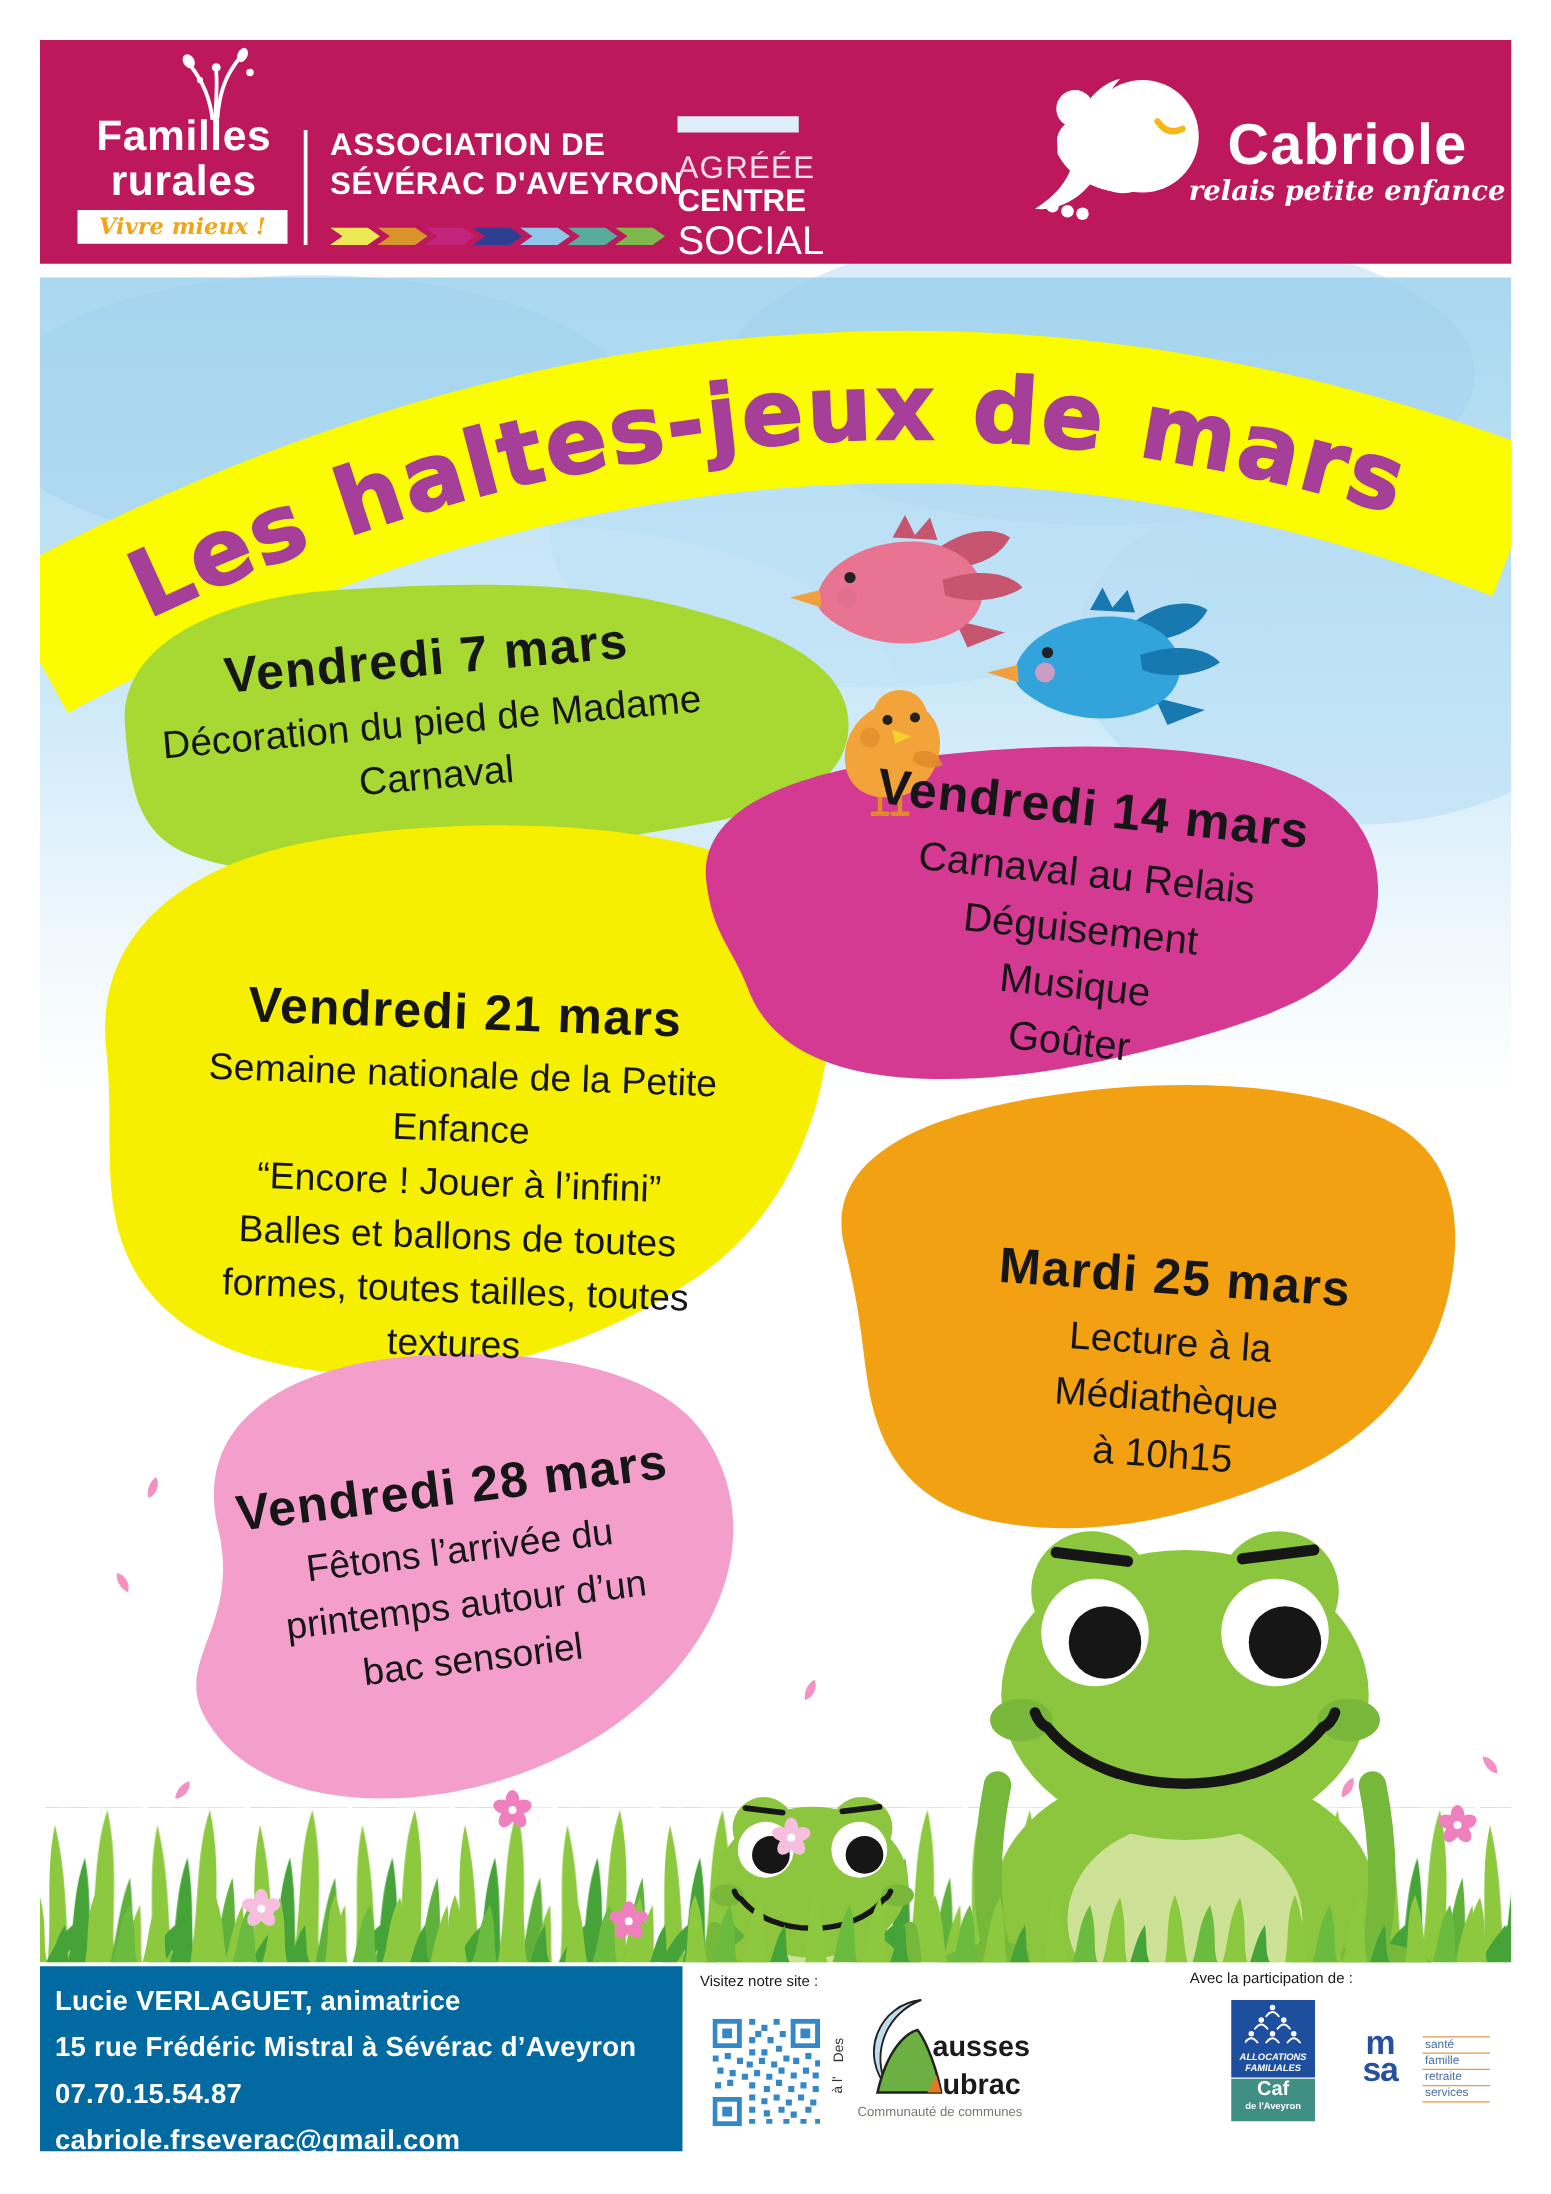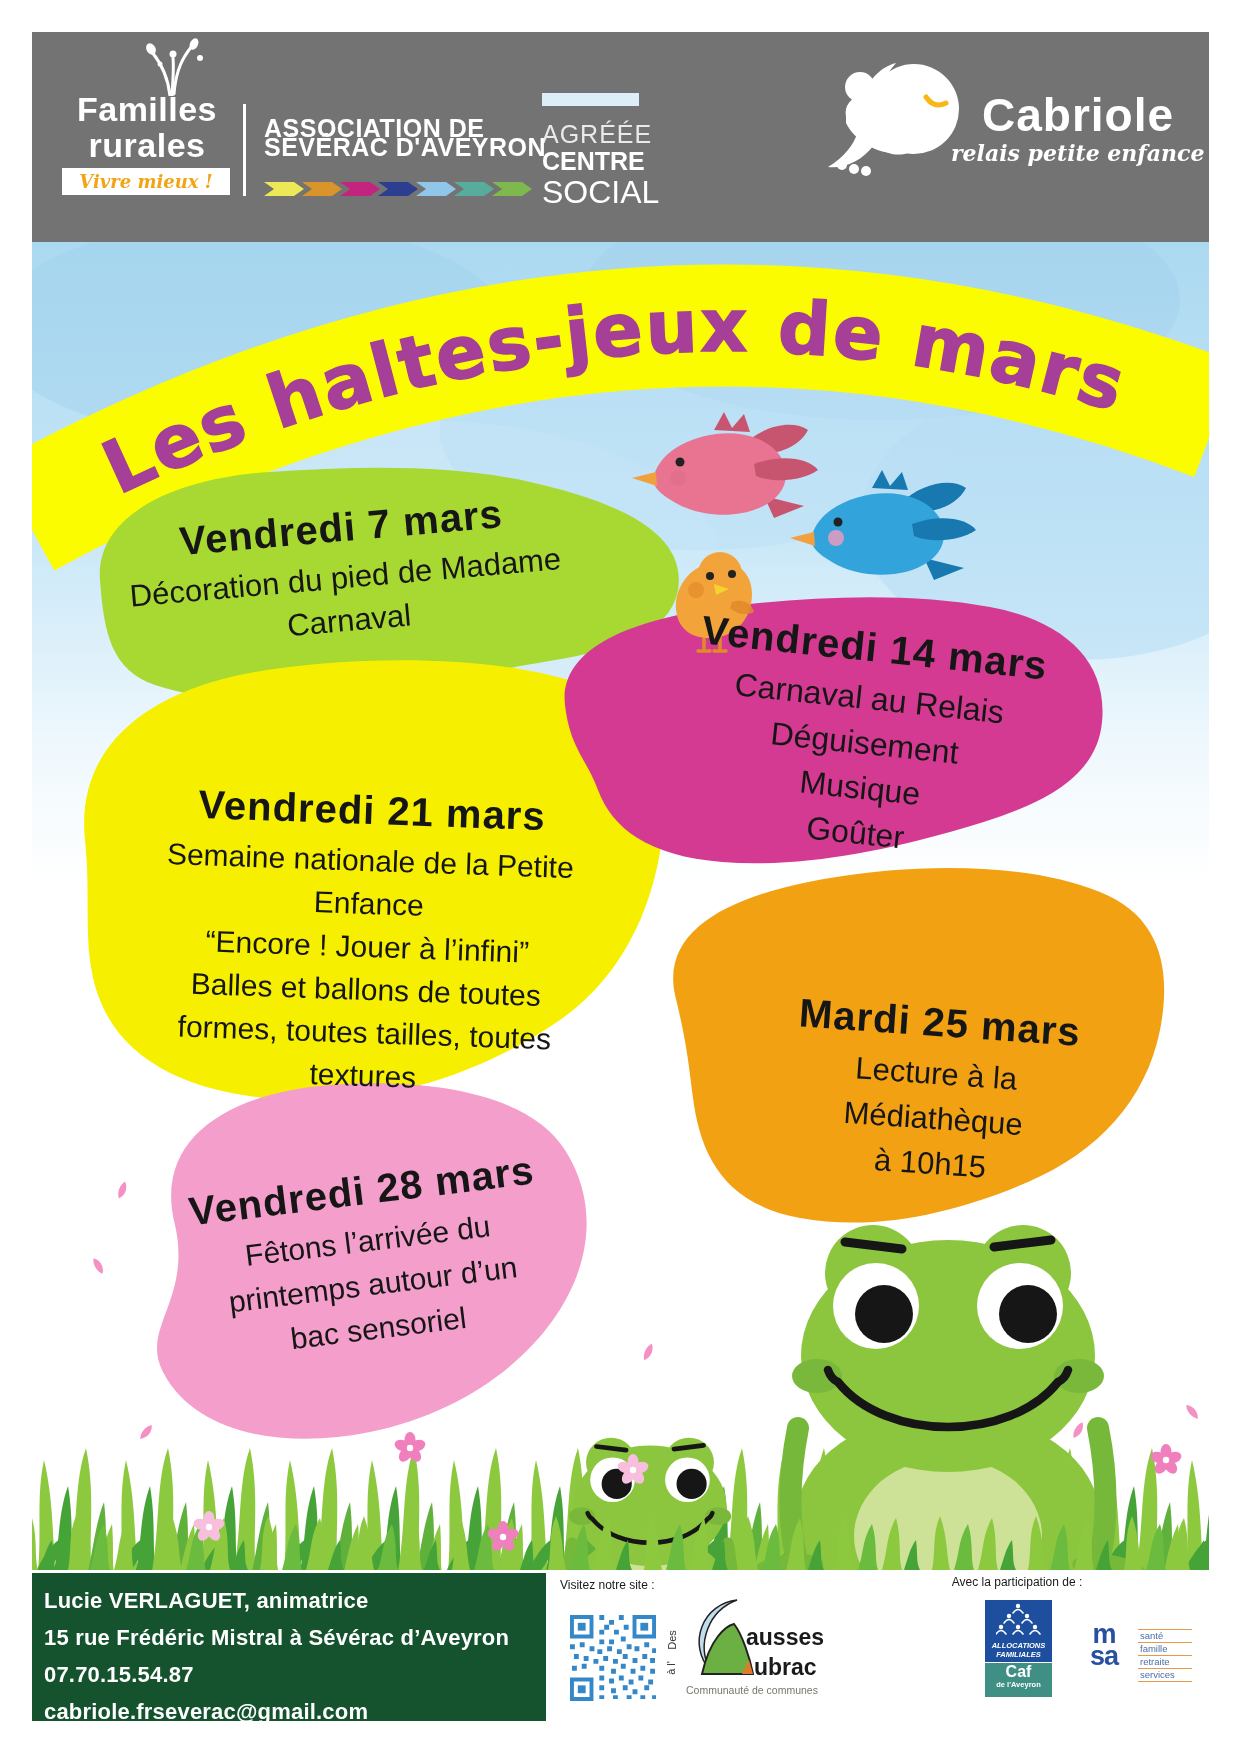--- a/index.html
+++ b/index.html
@@ -7,30 +7,30 @@
     position:relative; width:1241px; height:1755px; background:#ffffff;
     overflow:hidden; font-family:"Liberation Sans", sans-serif;
   }
   svg text { font-family:"DejaVu Sans", sans-serif; }
 
   
   .scene { position:absolute; left:0; top:0; z-index:1; }
   .header-band, .event, .footer-item { z-index:3; }
 
   
-  .header-band { position:absolute; left:32px; top:32px; width:1177px; height:210px; background:#737373; }
+  .header-band { position:absolute; left:32px; top:32px; width:1177px; height:179px; background:#be185d; }
   .header-band * { position:absolute; color:#fff; }
   .fr-sprig { left:108px; top:6px; width:70px; height:58px; }
   .fr-l1 { left:28px; top:58px; width:174px; text-align:center; font-size:34px; font-weight:700; letter-spacing:.5px; }
   .fr-l2 { left:28px; top:94px; width:174px; text-align:center; font-size:34px; font-weight:700; letter-spacing:.5px; }
   .fr-tagbox { left:30px; top:136px; width:168px; height:27px; background:#ffffff; }
   .fr-tagline { position:static; display:block; line-height:27px; text-align:center;
     font-family:"DejaVu Serif", serif; font-style:italic; font-weight:700; font-size:18px; color:#F2A416; }
   .hdr-divider { left:211px; top:72px; width:3px; height:92px; background:#ffffff; }
-  .assoc-l1 { left:232px; top:70px; font-size:25px; font-weight:700; letter-spacing:.5px;margin-top:12px; }
+  .assoc-l1 { left:232px; top:70px; font-size:25px; font-weight:700; letter-spacing:.5px; }
   .assoc-l2 { left:232px; top:101px; font-size:25px; font-weight:700; letter-spacing:.5px; }
   .assoc-stripe { left:232px; top:150px; width:270px; height:14px; }
   .agree-bar { left:510px; top:61px; width:97px; height:13px; background:#DDEEF8; }
   .agree-l1 { left:510px; top:88px; font-size:25px; font-weight:400; letter-spacing:1px; color:rgba(255,255,255,.85); }
   .agree-l2 { left:510px; top:115px; font-size:25px; font-weight:700; }
   .agree-l3 { left:510px; top:142px; font-size:32px; font-weight:400; }
   .cab-fig { left:790px; top:25px; width:160px; height:135px; }
   .cab-name { left:950px; top:56px; font-size:46px; font-weight:800; letter-spacing:1px; }
   .cab-sub  { left:919px; top:108px; font-family:"DejaVu Serif", serif; font-style:italic; font-weight:700; font-size:22px; }
 
@@ -44,21 +44,21 @@
   .ev2 .ev-line { font-size:32px; line-height:45px; }
   .ev3 { left:90px;  top:788px;  width:555px; transform:rotate(2deg); }
   .ev3 .ev-line { font-size:30px; line-height:43px; }
   .ev4 { left:690px; top:1000px; width:490px; transform:rotate(4deg); }
   .ev4 .ev-line { font-size:31px; line-height:45px; }
   .ev5 { left:140px; top:1168px; width:460px; transform:rotate(-7deg); }
   .ev5 .ev-line { font-size:30px; line-height:44px; }
 
   
   .footer-item { position:absolute; }
-  .contact-box { left:32px; top:1573px; width:514px; height:148px; background:#14532d;
+  .contact-box { left:32px; top:1573px; width:514px; height:148px; background:#0369a1;
     color:#ffffff; font-weight:700; font-size:22px; letter-spacing:.2px;
     padding:9px 0 0 12px; box-sizing:border-box; }
   .contact-box div { line-height:37px; white-space:nowrap; }
   .visit-label { left:560px; top:1578px; font-size:12px; color:#1a1a1a; }
   .qr { left:570px; top:1615px; width:86px; height:86px; }
   .participation-label { left:897px; top:1575px; width:240px; text-align:center; font-size:12px; color:#1a1a1a; }
 
   .causses { left:660px; top:1596px; width:172px; height:108px; color:#1a1a1a; }
   .causses * { position:absolute; }
   .ca-art { left:22px; top:0px; width:72px; height:104px; }

